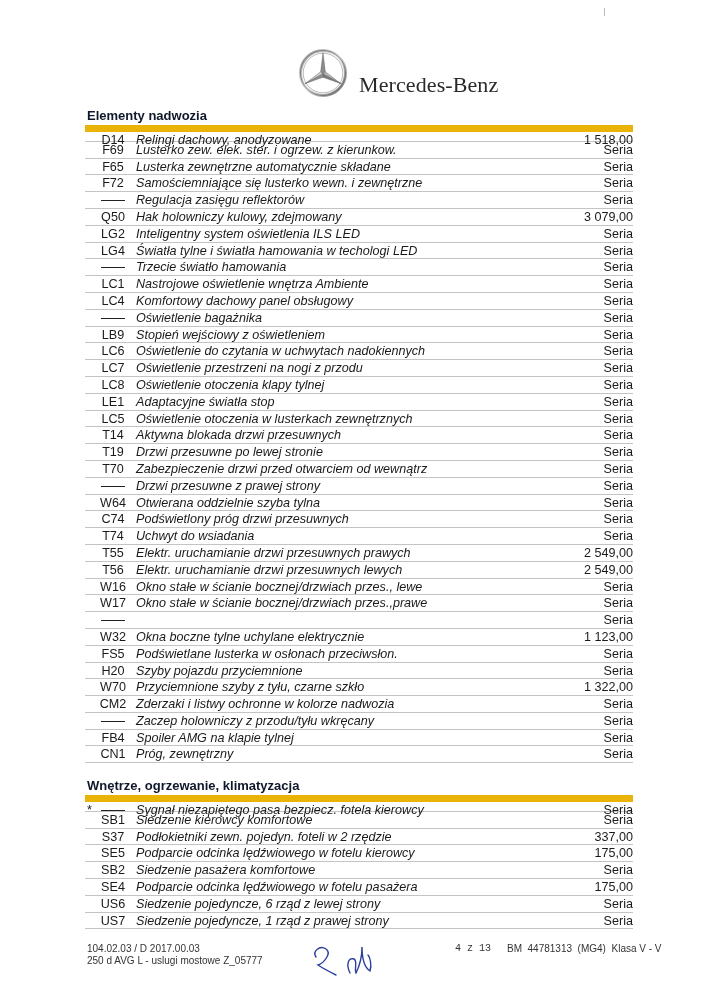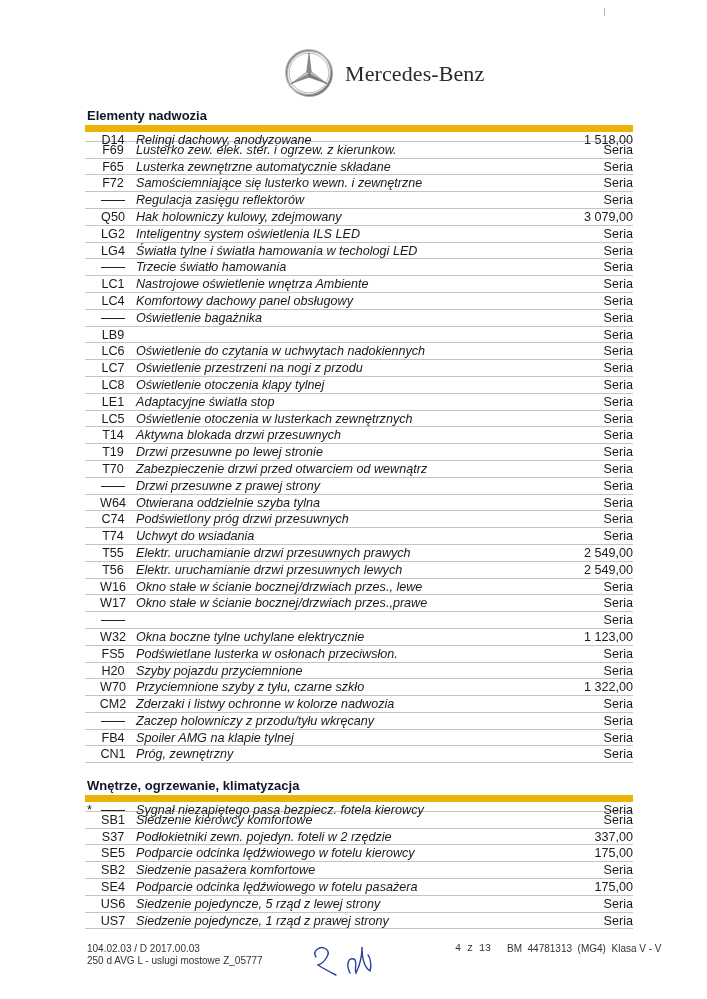--- a/index.html
+++ b/index.html
@@ -1,20 +1,20 @@
 <!DOCTYPE html>
 <html><head>
 <meta charset="utf-8">
 <style>
   html, body { margin: 0; padding: 0; }
   body {
     width: 707px; height: 999px; background: #ffffff; position: relative; overflow: hidden;
     font-family: "Liberation Sans", "DejaVu Sans", sans-serif; color: #1a1a1a;
   }
-  .logo { position: absolute; left: 284px; top: 48px; display: flex; align-items: center; }
+  .logo { position: absolute; left: 298px; top: 48px; display: flex; align-items: flex-end; }
   .logo svg { width: 50px; height: 50px; }
   .brand { font-family: "Liberation Serif", "DejaVu Serif", serif; font-size: 22px; color: #2a2a2a; margin-left: 11px; margin-top: 2px; letter-spacing: 0.1px; }
   .tick { position: absolute; left: 604px; top: 8px; width: 1px; height: 8px; background: #bbb; }
   .section-title { position: absolute; left: 87px; font-weight: bold; font-size: 13px; color: #0f172a; }
   .table { position: absolute; left: 85px; width: 548px; }
   .row { position: relative; height: 16.8px; border-bottom: 1px solid #c4c4c4; font-size: 12.6px; line-height: 16px; box-sizing: border-box; }
   .row.first { border-top: 7px solid #eab308; }
   .star { position: absolute; left: 2px; top: 0; width: 10px; }
   .code { position: absolute; left: 10px; width: 36px; text-align: center; top: 0; }
   .code.dash::before { content: ""; position: absolute; left: 6px; right: 6px; top: 8px; border-top: 1.4px solid #222; }
@@ -119,20 +119,21 @@
     </div>
     <div class="row">
       <span class="star"></span>
       <span class="code dash" aria-label="—"></span>
       <span class="desc">Oświetlenie bagażnika</span>
       <span class="price">Seria</span>
     </div>
     <div class="row">
       <span class="star"></span>
       <span class="code">LB9</span>
+      <span class="desc">Stopień wejściowy z oświetleniem</span>
       <span class="price">Seria</span>
     </div>
     <div class="row">
       <span class="star"></span>
       <span class="code">LC6</span>
       <span class="desc">Oświetlenie do czytania w uchwytach nadokiennych</span>
       <span class="price">Seria</span>
     </div>
     <div class="row">
       <span class="star"></span>
@@ -313,21 +314,21 @@
     </div>
     <div class="row">
       <span class="star"></span>
       <span class="code">SE4</span>
       <span class="desc">Podparcie odcinka lędźwiowego w fotelu pasażera</span>
       <span class="price">175,00</span>
     </div>
     <div class="row">
       <span class="star"></span>
       <span class="code">US6</span>
-      <span class="desc">Siedzenie pojedyncze, 5 rząd z lewej strony</span>
+      <span class="desc">Siedzenie pojedyncze, 6 rząd z lewej strony</span>
       <span class="price">Seria</span>
     </div>
     <div class="row">
       <span class="star"></span>
       <span class="code">US7</span>
       <span class="desc">Siedzenie pojedyncze, 1 rząd z prawej strony</span>
       <span class="price">Seria</span>
     </div>
   </div>
 

